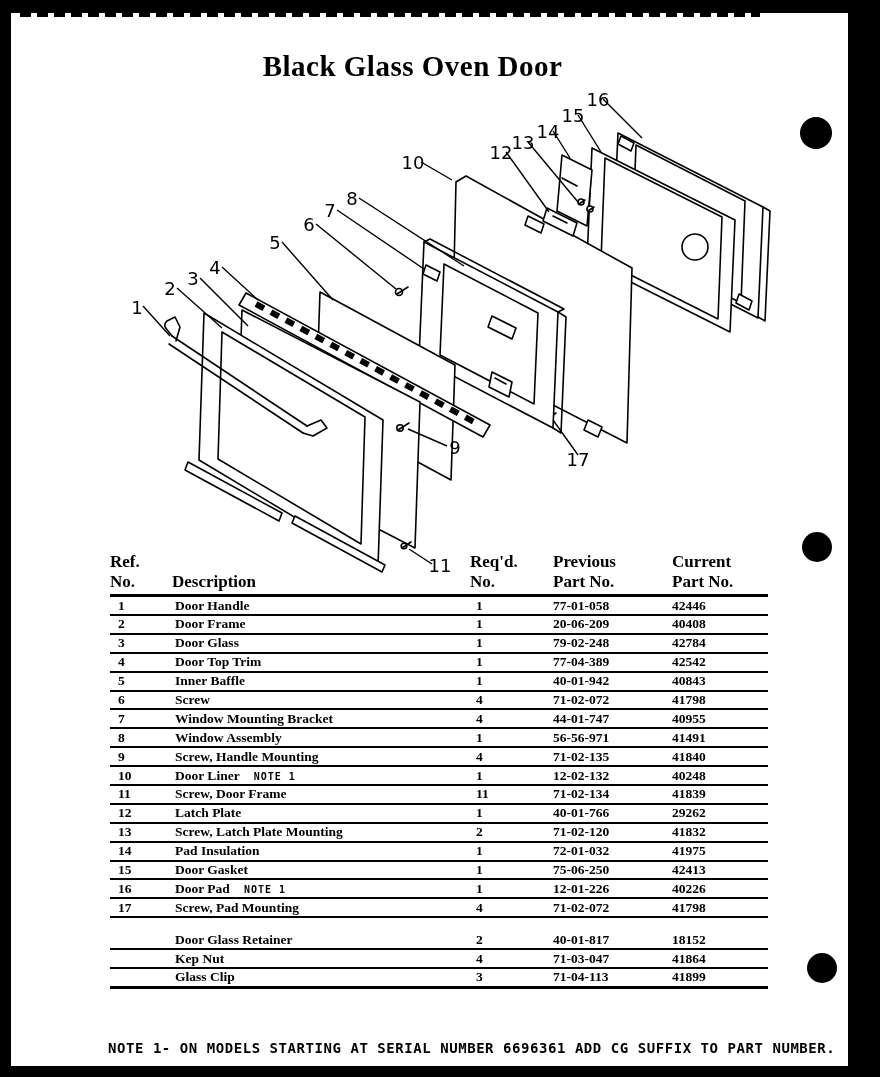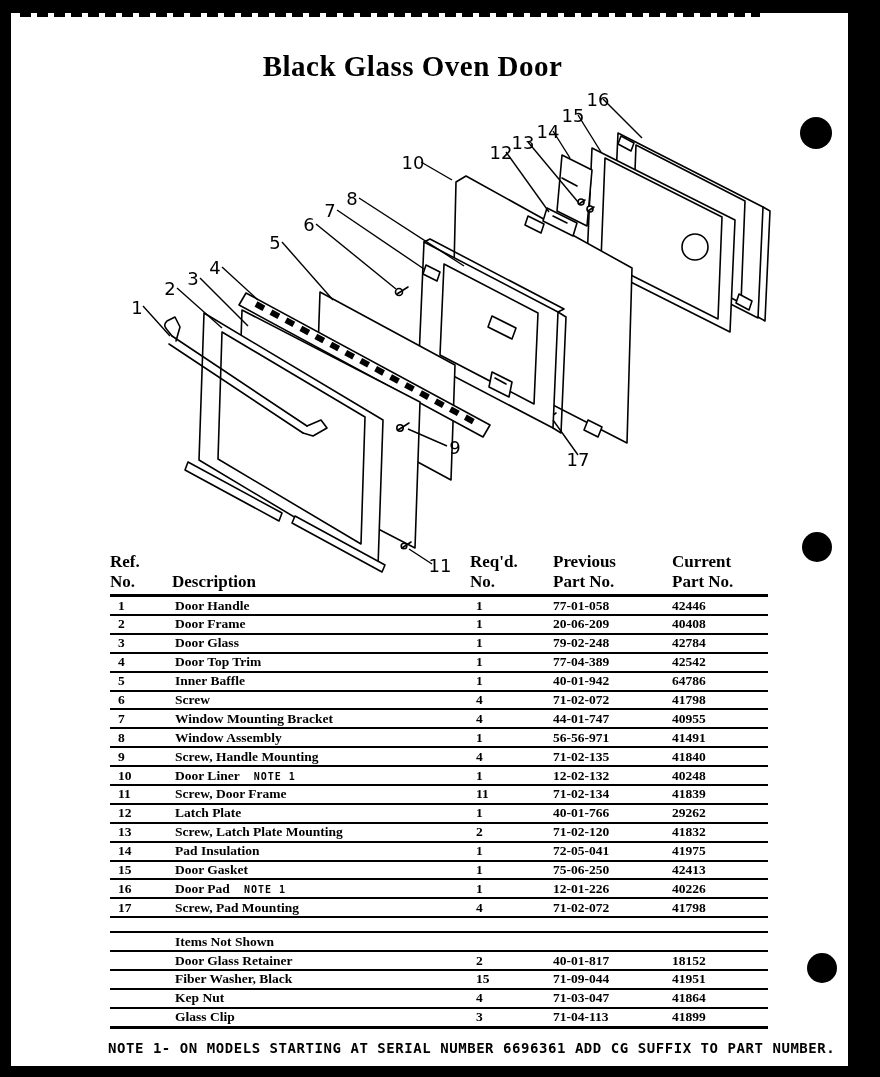--- a/index.html
+++ b/index.html
@@ -269,21 +269,21 @@
         <td class="c-qty">1</td>
         <td class="c-prev">77-04-389</td>
         <td class="c-curr">42542</td>
       </tr>
 
       <tr>
         <td class="c-ref">5</td>
         <td class="c-desc"><span>Inner Baffle</span><span class="note"></span></td>
         <td class="c-qty">1</td>
         <td class="c-prev">40-01-942</td>
-        <td class="c-curr">64786</td>
+        <td class="c-curr">40843</td>
       </tr>
 
       <tr>
         <td class="c-ref">6</td>
         <td class="c-desc"><span>Screw</span><span class="note"></span></td>
         <td class="c-qty">4</td>
         <td class="c-prev">71-02-072</td>
         <td class="c-curr">41798</td>
       </tr>
 
@@ -340,21 +340,21 @@
         <td class="c-desc"><span>Screw, Latch Plate Mounting</span><span class="note"></span></td>
         <td class="c-qty">2</td>
         <td class="c-prev">71-02-120</td>
         <td class="c-curr">41832</td>
       </tr>
 
       <tr>
         <td class="c-ref">14</td>
         <td class="c-desc"><span>Pad Insulation</span><span class="note"></span></td>
         <td class="c-qty">1</td>
-        <td class="c-prev">72-05-041</td>
+        <td class="c-prev">72-01-032</td>
         <td class="c-curr">41975</td>
       </tr>
 
       <tr>
         <td class="c-ref">15</td>
         <td class="c-desc"><span>Door Gasket</span><span class="note"></span></td>
         <td class="c-qty">1</td>
         <td class="c-prev">75-06-250</td>
         <td class="c-curr">42413</td>
       </tr>
@@ -372,45 +372,31 @@
         <td class="c-desc"><span>Screw, Pad Mounting</span><span class="note"></span></td>
         <td class="c-qty">4</td>
         <td class="c-prev">71-02-072</td>
         <td class="c-curr">41798</td>
       </tr>
     </tbody>
   <tbody>
     <tr class="spacer">
         <td colspan="5"></td>
       </tr>
-    <tr class="items-head">
-      <td class="c-ref"></td>
-      <td class="c-desc">Items Not Shown</td>
-      <td class="c-qty"></td>
-        <td class="c-prev"></td>
-        <td class="c-curr"></td>
-    </tr>
   </tbody>
   <tbody class="ns">
 
       <tr>
         <td class="c-ref"></td>
         <td class="c-desc"><span>Door Glass Retainer</span></td>
         <td class="c-qty">2</td>
         <td class="c-prev">40-01-817</td>
         <td class="c-curr">18152</td>
       </tr>
 
-      <tr>
-        <td class="c-ref"></td>
-        <td class="c-desc"><span>Fiber Washer, Black</span></td>
-        <td class="c-qty">15</td>
-        <td class="c-prev">71-09-044</td>
-        <td class="c-curr">41951</td>
-      </tr>
 
       <tr>
         <td class="c-ref"></td>
         <td class="c-desc"><span>Kep Nut</span></td>
         <td class="c-qty">4</td>
         <td class="c-prev">71-03-047</td>
         <td class="c-curr">41864</td>
       </tr>
 
       <tr>

